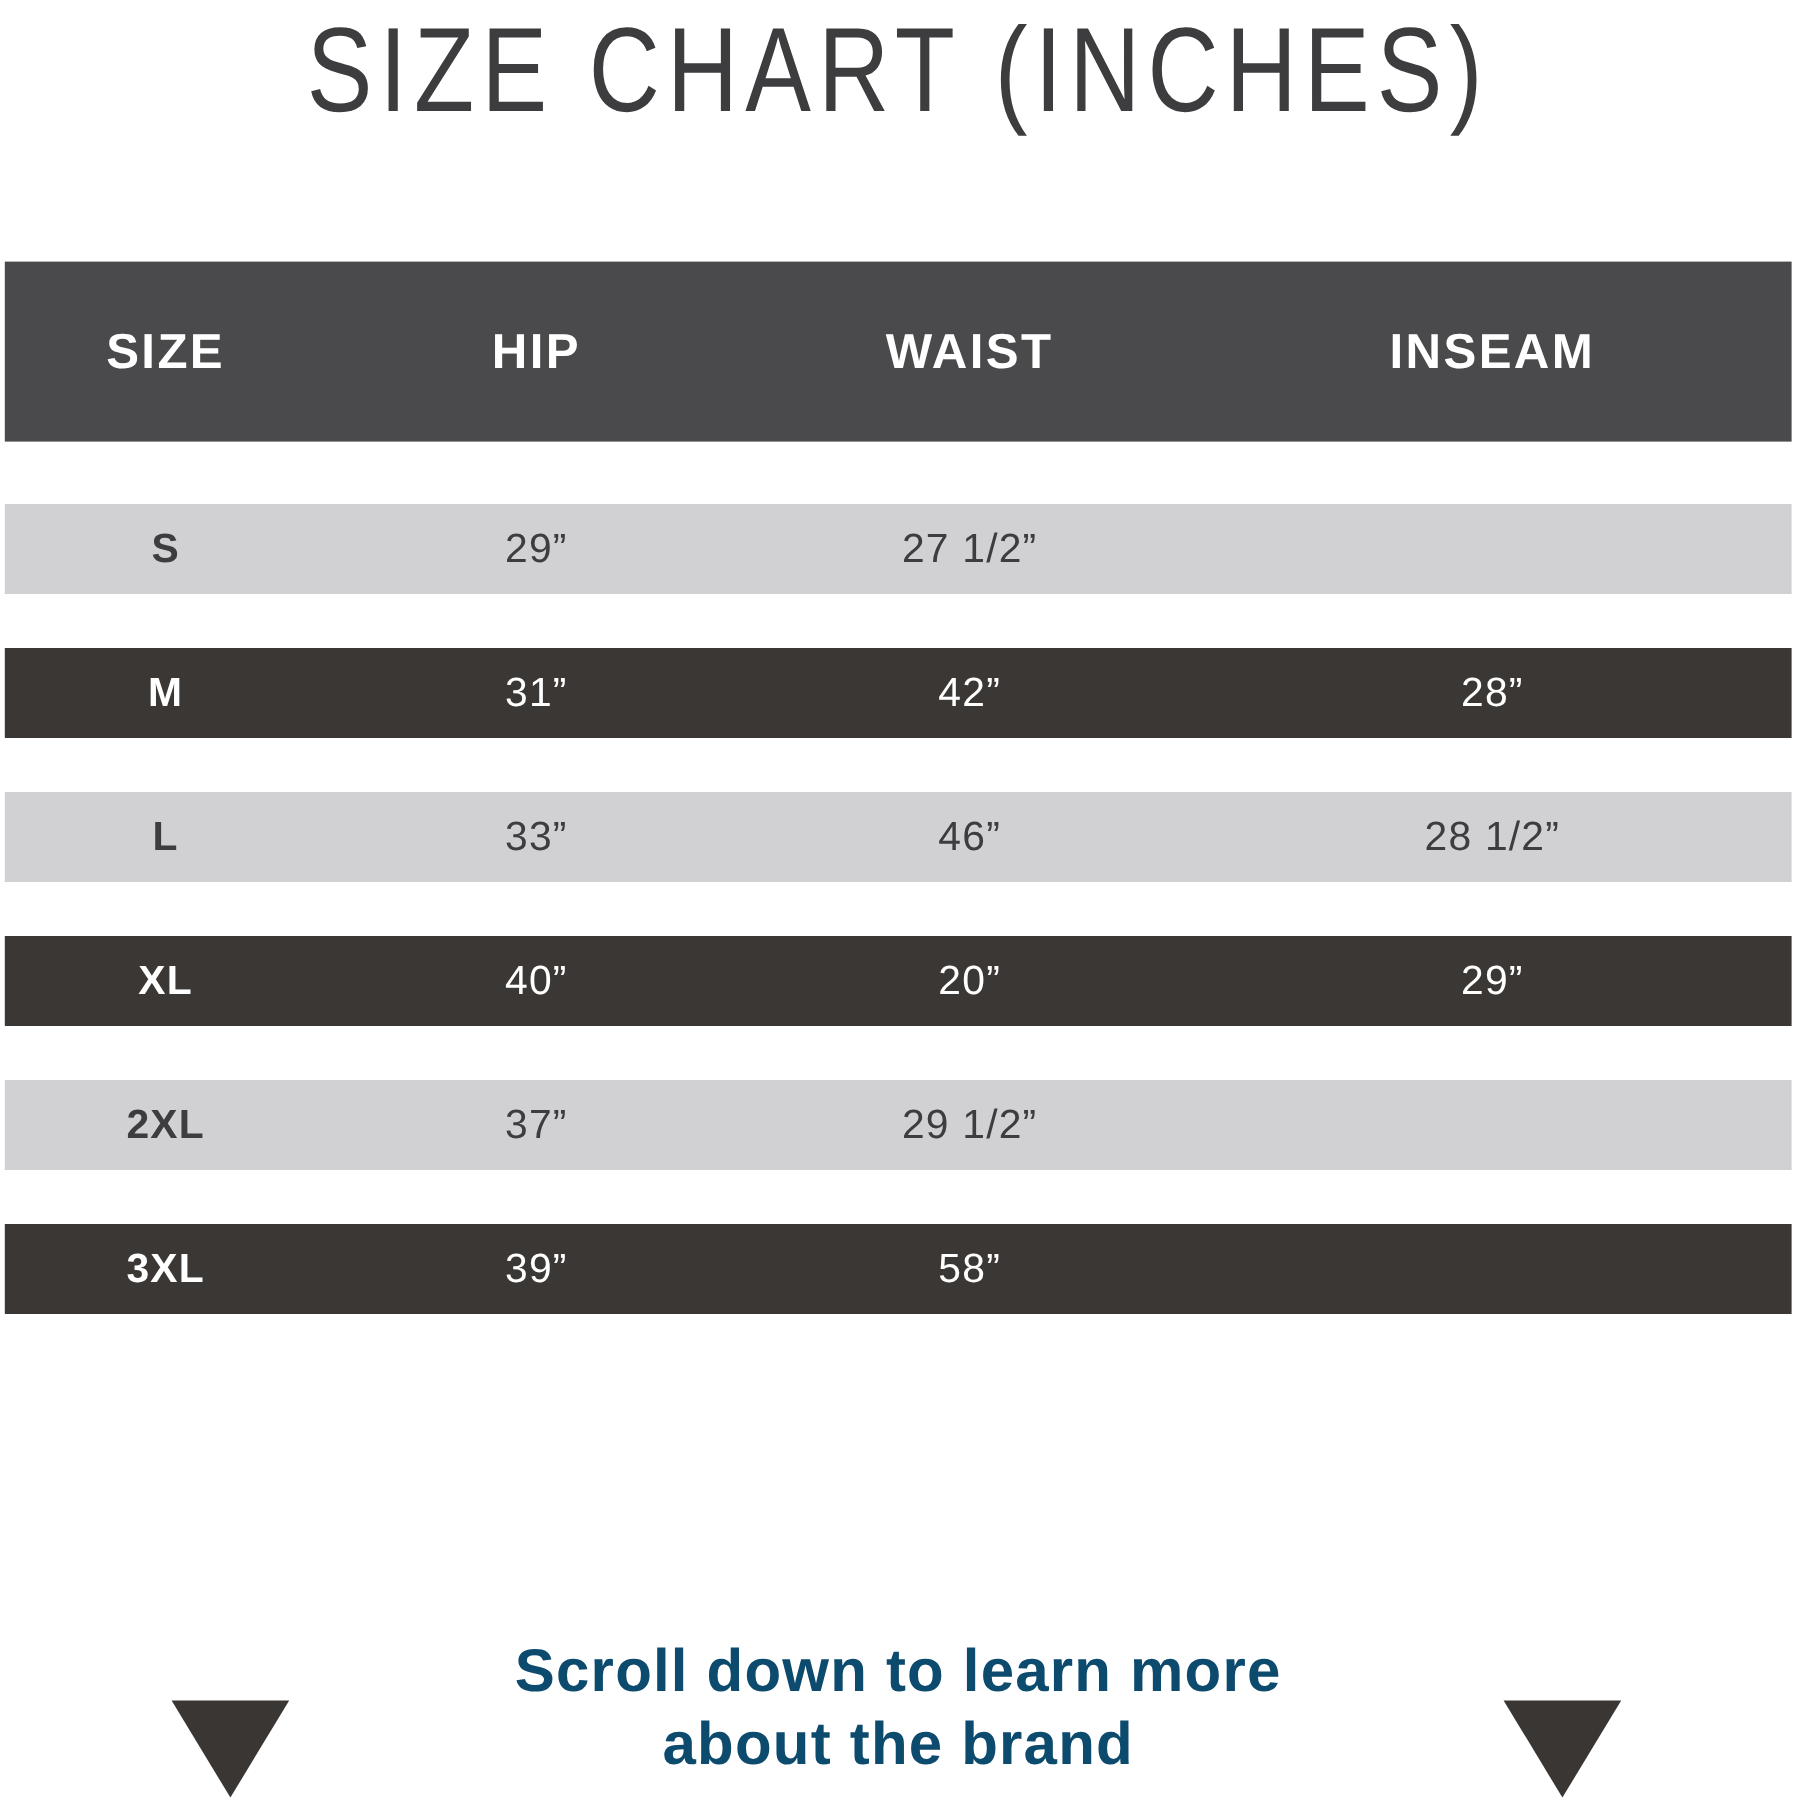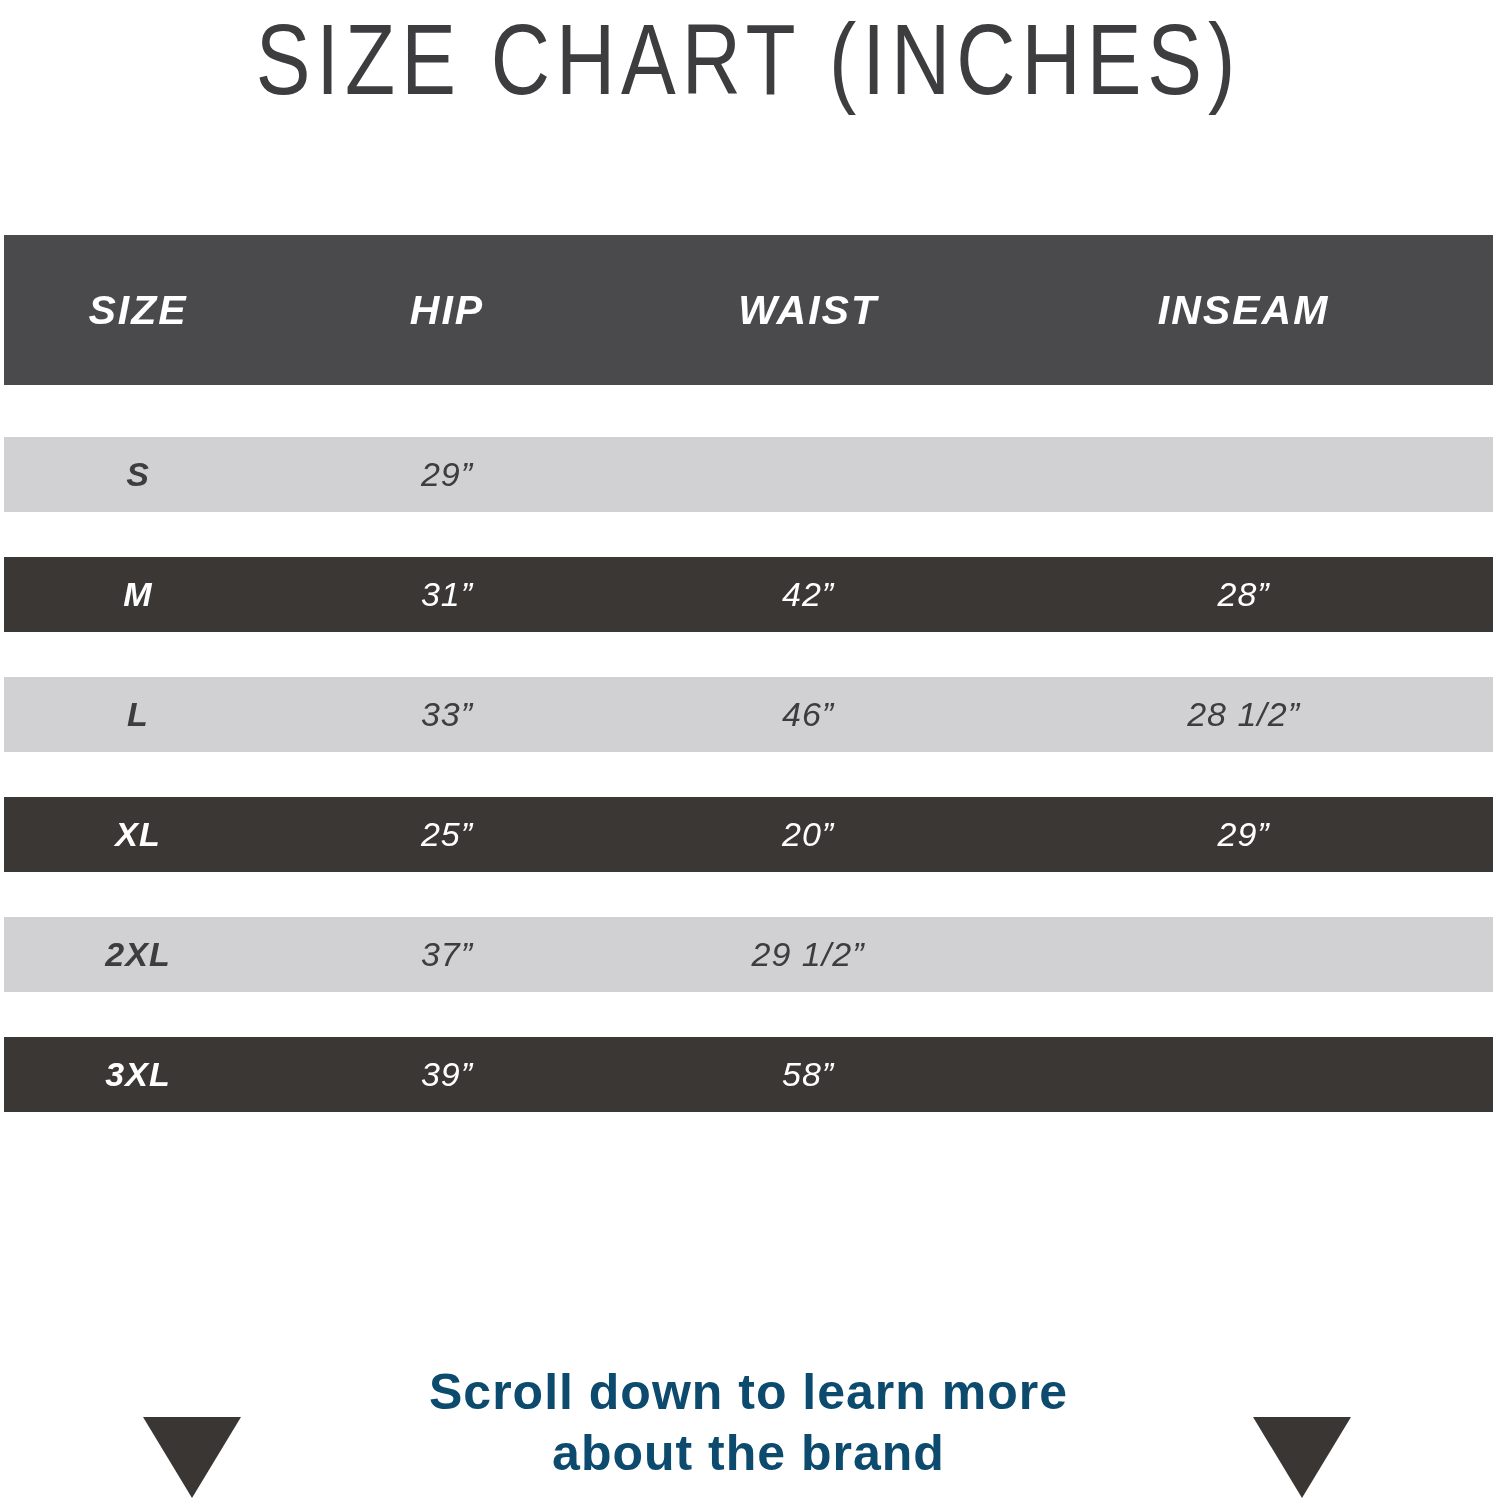--- a/index.html
+++ b/index.html
@@ -30,22 +30,21 @@
     transform: scaleY(1.22);
     transform-origin: top center;
     white-space: nowrap;
   }
 
   
   .size-table {
     position: absolute;
     left: 4px;
     right: 4px;
-    top: 235px;
-    font-style: italic;
+    top: 218px;
   }
   .grid-row {
     display: grid;
     grid-template-columns: 18% 23.5% 25% 33.5%;
     align-items: center;
   }
   .header-row {
     height: 150px;
     background: #4a4a4c;
   }
@@ -116,39 +115,40 @@
     <div class="grid-row header-row">
       <div class="header-cell">SIZE</div>
       <div class="header-cell">HIP</div>
       <div class="header-cell">WAIST</div>
       <div class="header-cell">INSEAM</div>
     </div>
 
     <div class="grid-row data-row light first">
       <div class="cell size-label">S</div>
       <div class="cell">29”</div>
+      <div class="cell">27 1/2”</div>
     </div>
 
     <div class="grid-row data-row dark">
       <div class="cell size-label">M</div>
       <div class="cell">31”</div>
       <div class="cell">42”</div>
       <div class="cell">28”</div>
     </div>
 
     <div class="grid-row data-row light">
       <div class="cell size-label">L</div>
       <div class="cell">33”</div>
       <div class="cell">46”</div>
       <div class="cell">28 1/2”</div>
     </div>
 
     <div class="grid-row data-row dark">
       <div class="cell size-label">XL</div>
-      <div class="cell">25”</div>
+      <div class="cell">40”</div>
       <div class="cell">20”</div>
       <div class="cell">29”</div>
     </div>
 
     <div class="grid-row data-row light">
       <div class="cell size-label">2XL</div>
       <div class="cell">37”</div>
       <div class="cell">29 1/2”</div>
     </div>
 

